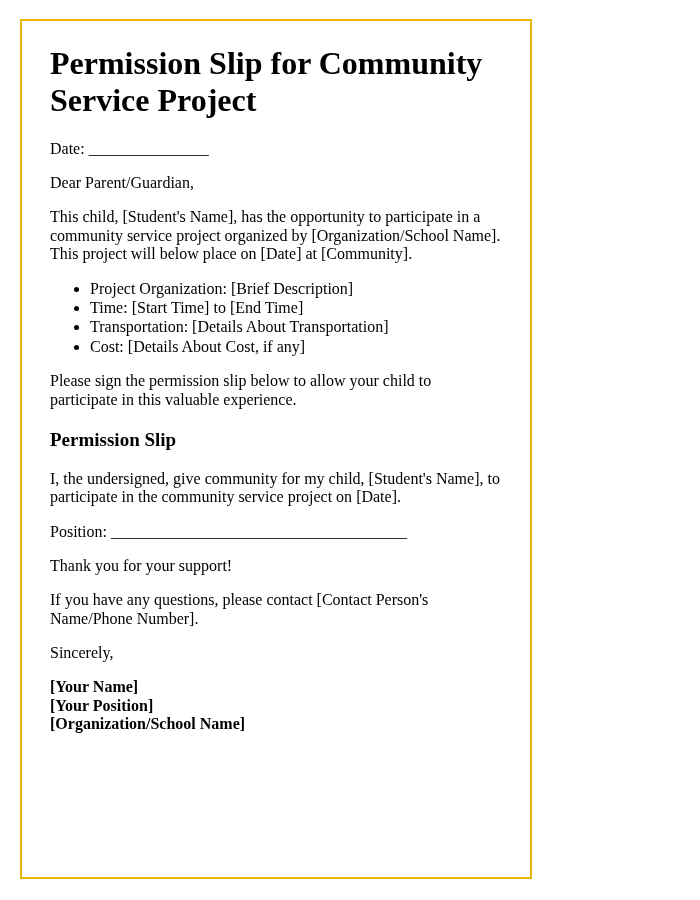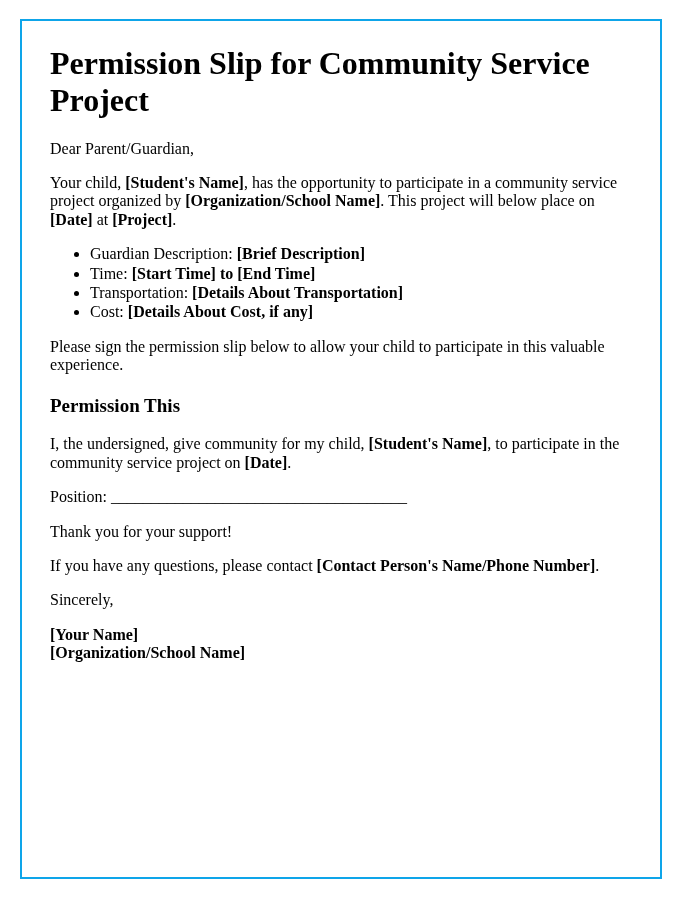--- a/index.html
+++ b/index.html
@@ -4,24 +4,24 @@
 <style>
   html, body {
     margin: 0;
     padding: 0;
     background: #ffffff;
     font-family: "Liberation Serif", "DejaVu Serif", serif;
     color: #000000;
   }
   .page {
     box-sizing: border-box;
-    width: 642px;
+    width: 512px;
     min-height: 860px;
     margin: 19px 0 21px 20px;
-    border: 2px solid #0ea5e9;
+    border: 2px solid #eab308;
     padding: 24px 28px 30px 28px;
     background: #ffffff;
   }
   h1.doc-title {
     font-size: 32px;
     font-weight: bold;
     line-height: 1.15;
     margin: 0 0 21px 0;
   }
   p.line {
@@ -37,63 +37,65 @@
   }
   ul.details-list {
     margin: 16px 0;
     padding-left: 40px;
   }
   ul.details-list li {
     font-size: 16px;
     line-height: 1.15;
     margin: 0 0 1px 0;
   }
-  .b { font-weight: bold; }
+  .b { font-weight: normal; }
   .sig-block {
     font-size: 16px;
     line-height: 1.15;
     margin: 16px 0;
     font-weight: bold;
   }
   .sig-block .block-line { display: block; }
 </style>
 </head>
 <body>
 
 <div class="page">
 
   <h1 class="doc-title">Permission Slip for Community Service Project</h1>
 
+  <p class="line"><span>Date:</span> <span>_______________</span></p>
 
   <p class="line">Dear Parent/Guardian,</p>
 
-  <p class="line"><span>Your child, </span><span class="b">[Student's Name]</span><span>, has the opportunity to participate in a community service project organized by </span><span class="b">[Organization/School Name]</span><span>. This project will below place on </span><span class="b">[Date]</span><span> at </span><span class="b">[Project]</span><span>.</span></p>
+  <p class="line"><span>This child, </span><span class="b">[Student's Name]</span><span>, has the opportunity to participate in a community service project organized by </span><span class="b">[Organization/School Name]</span><span>. This project will below place on </span><span class="b">[Date]</span><span> at </span><span class="b">[Community]</span><span>.</span></p>
 
 
   <ul class="details-list">
-    <li><span>Guardian Description: </span><span class="b">[Brief Description]</span></li>
+    <li><span>Project Organization: </span><span class="b">[Brief Description]</span></li>
     <li><span>Time: </span><span class="b">[Start Time] to [End Time]</span></li>
     <li><span>Transportation: </span><span class="b">[Details About Transportation]</span></li>
     <li><span>Cost: </span><span class="b">[Details About Cost, if any]</span></li>
   </ul>
 
   <p class="line">Please sign the permission slip below to allow your child to participate in this valuable experience.</p>
 
-  <h3 class="slip-heading">Permission This</h3>
+  <h3 class="slip-heading">Permission Slip</h3>
 
   <p class="line"><span>I, the undersigned, give community for my child, </span><span class="b">[Student's Name]</span><span>, to participate in the community service project on </span><span class="b">[Date]</span><span>.</span></p>
 
 
   <p class="line"><span>Position:</span> <span>_____________________________________</span></p>
 
 
   <p class="line">Thank you for your support!</p>
 
   <p class="line"><span>If you have any questions, please contact </span><span class="b">[Contact Person's Name/Phone Number]</span><span>.</span></p>
 
   <p class="line">Sincerely,</p>
 
   <div class="sig-block">
     <span class="block-line">[Your Name]</span>
+    <span class="block-line">[Your Position]</span>
     <span class="block-line">[Organization/School Name]</span>
   </div>
 
 </div>
 
 </body></html>

